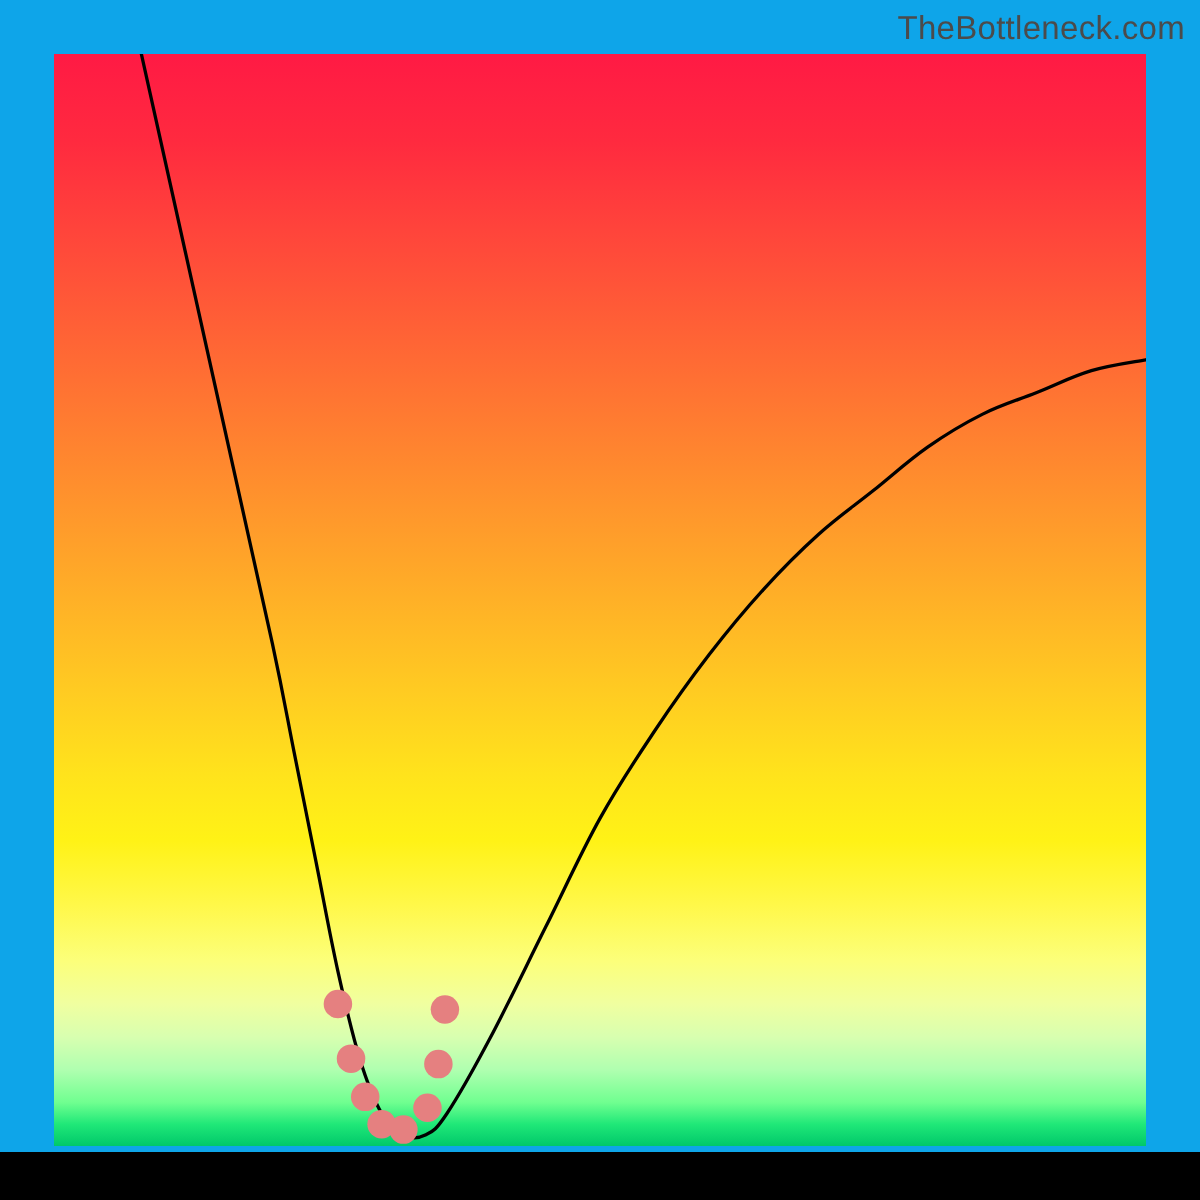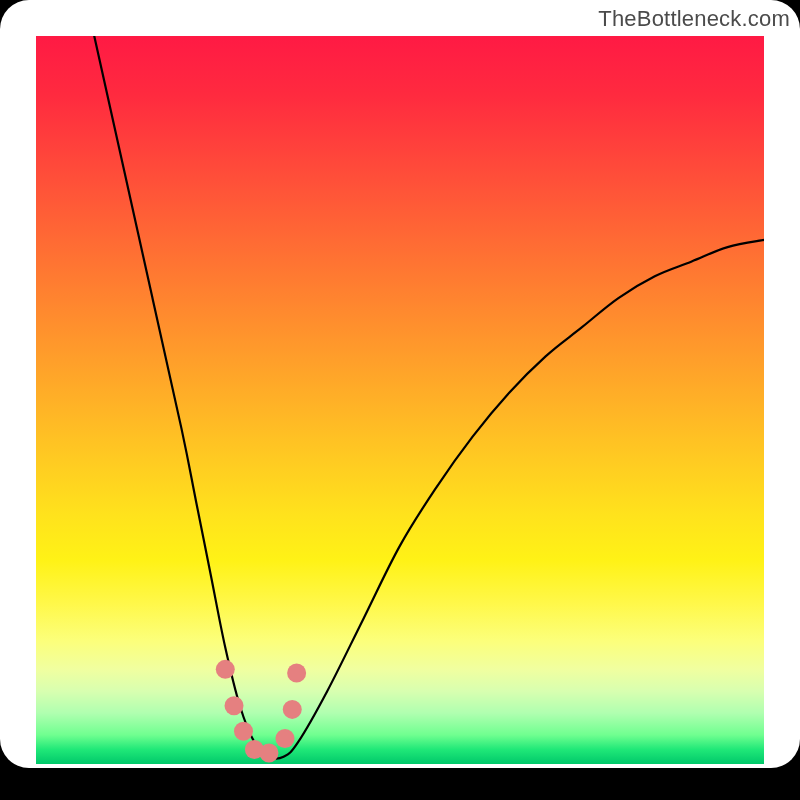--- a/index.html
+++ b/index.html
@@ -10,22 +10,21 @@
     background: #000;
     overflow: hidden;
     font-family: Arial, Helvetica, sans-serif;
   }
   .frame {
     position: absolute;
     top: 0;
     left: 0;
     width: 800px;
     height: 768px;
-    background: #ffffff;
-    border-radius: 29px;
+    background: #0ea5e9;
   }
   .plot {
     position: absolute;
     top: 36px;
     left: 36px;
     width: 728px;
     height: 728px;
     overflow: hidden;
   }
   .gradient {

